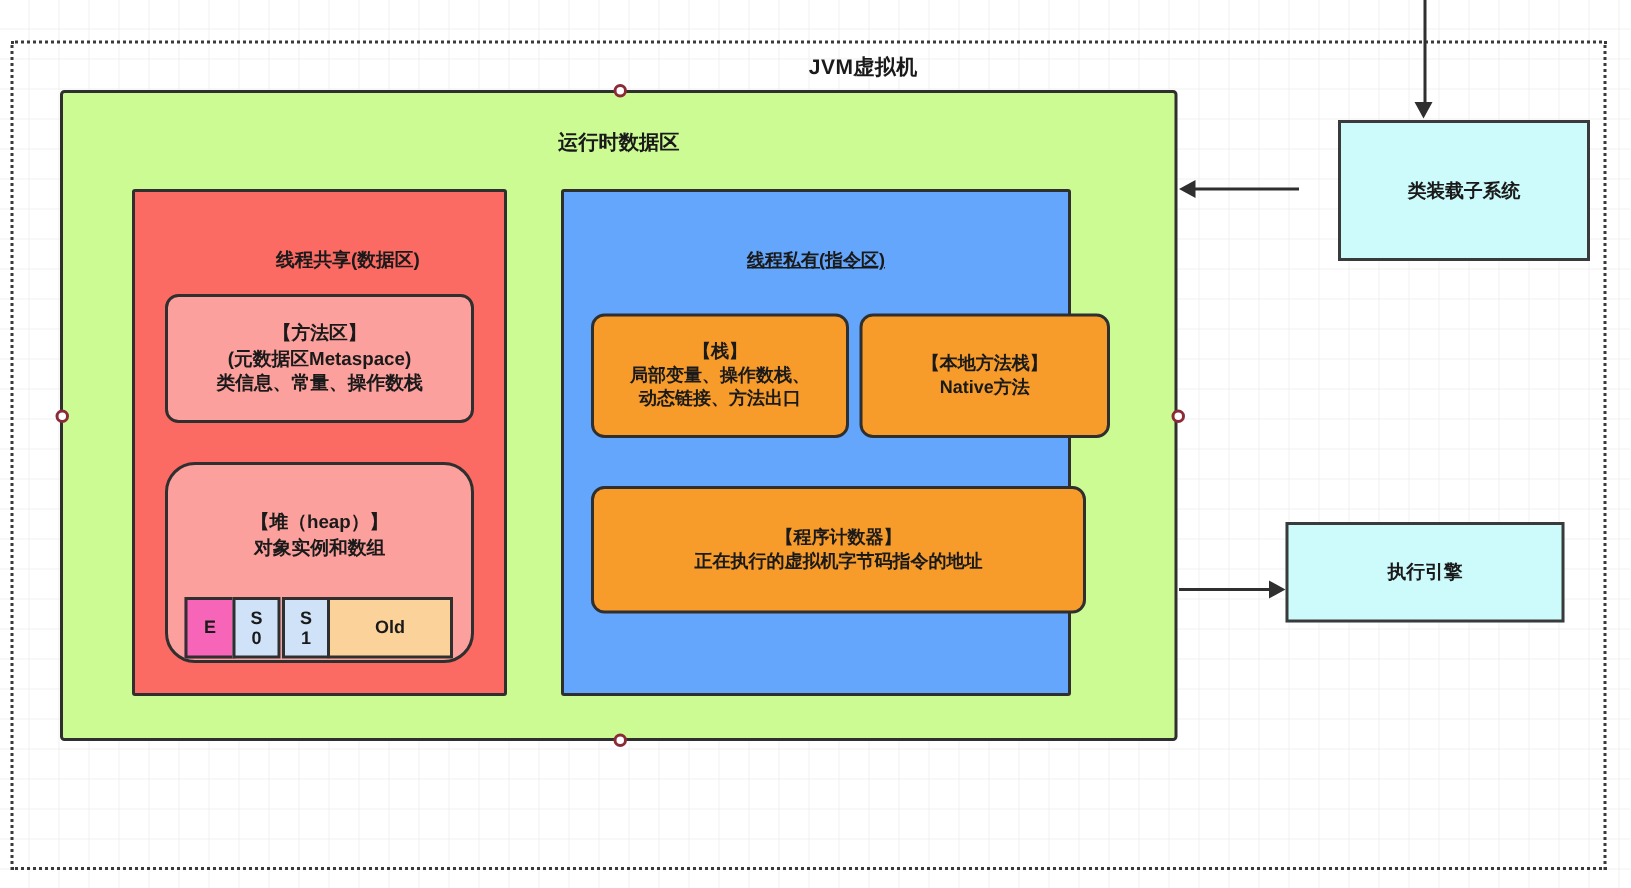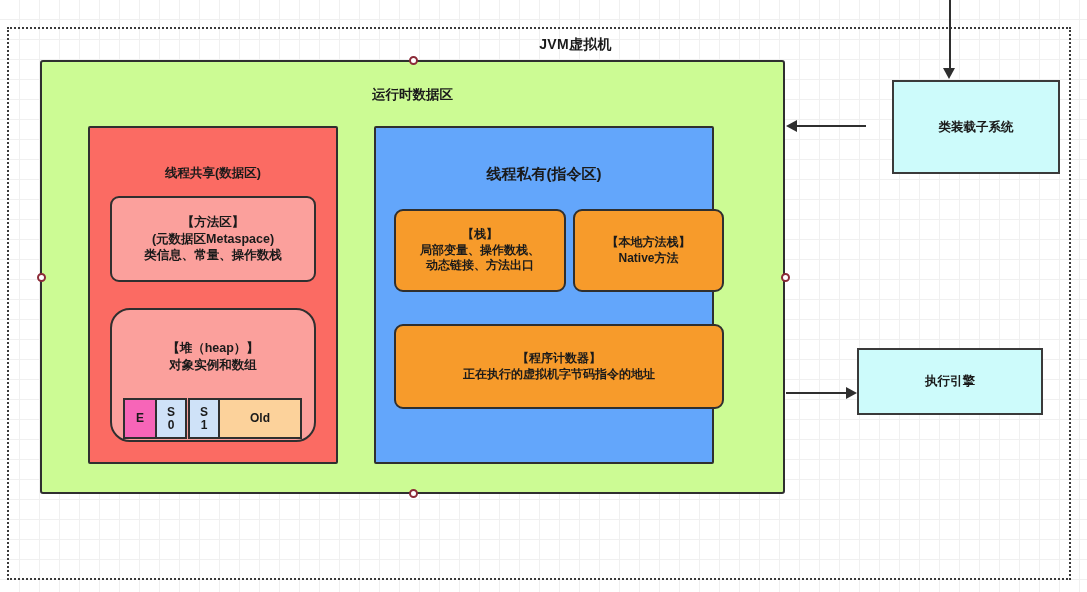--- a/index.html
+++ b/index.html
@@ -97,20 +97,21 @@
     justify-content: center;
   }
   .thread-shared-label {
     position: absolute;
     left: 0;
     top: 37px;
     width: 100%;
     text-align: center;
     font-size: 12.5px;
     font-weight: bold;
+    padding-left: 19px;
   }
 
   
   .method-area {
     left: 110px;
     top: 196px;
     width: 206px;
     height: 86px;
     background: #fba09c;
     border-radius: 9px;
@@ -177,39 +178,40 @@
     border-radius: 2px;
     align-items: flex-start;
     justify-content: center;
   }
   .thread-private-label {
     position: absolute;
     left: 0;
     top: 37px;
     width: 100%;
     text-align: center;
-    font-size: 15px;
-    font-weight: bold;
+    font-size: 12px;
+    font-weight: bold;
+    text-decoration: underline;
   }
 
   
   .stack-box {
     left: 394px;
     top: 209px;
     width: 172px;
     height: 83px;
     background: #f79b2b;
     border-radius: 9px;
     font-size: 12px;
     font-weight: bold;
   }
   .native-stack-box {
     left: 573px;
     top: 209px;
-    width: 151px;
+    width: 167px;
     height: 83px;
     background: #f79b2b;
     border-radius: 9px;
     font-size: 12px;
     font-weight: bold;
   }
   .pc-box {
     left: 394px;
     top: 324px;
     width: 330px;

